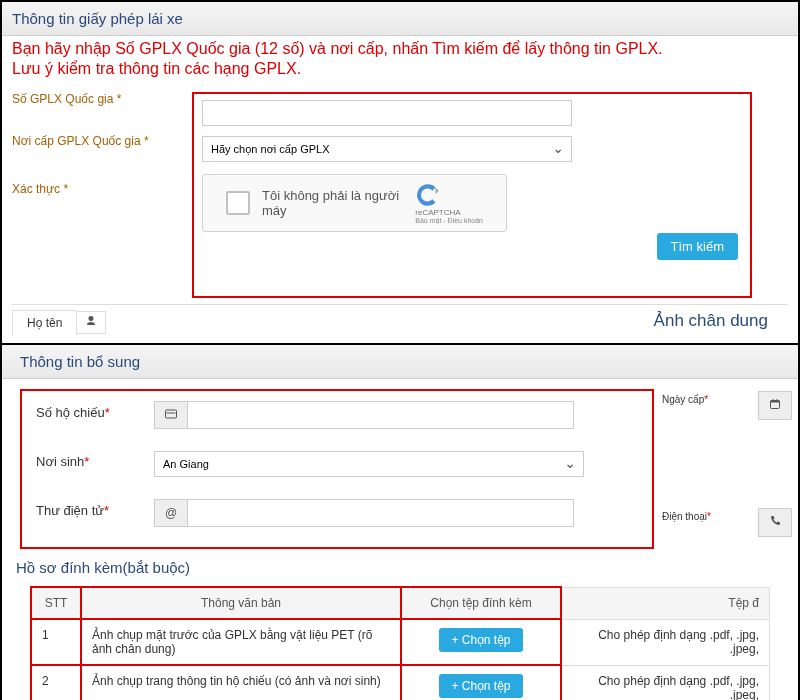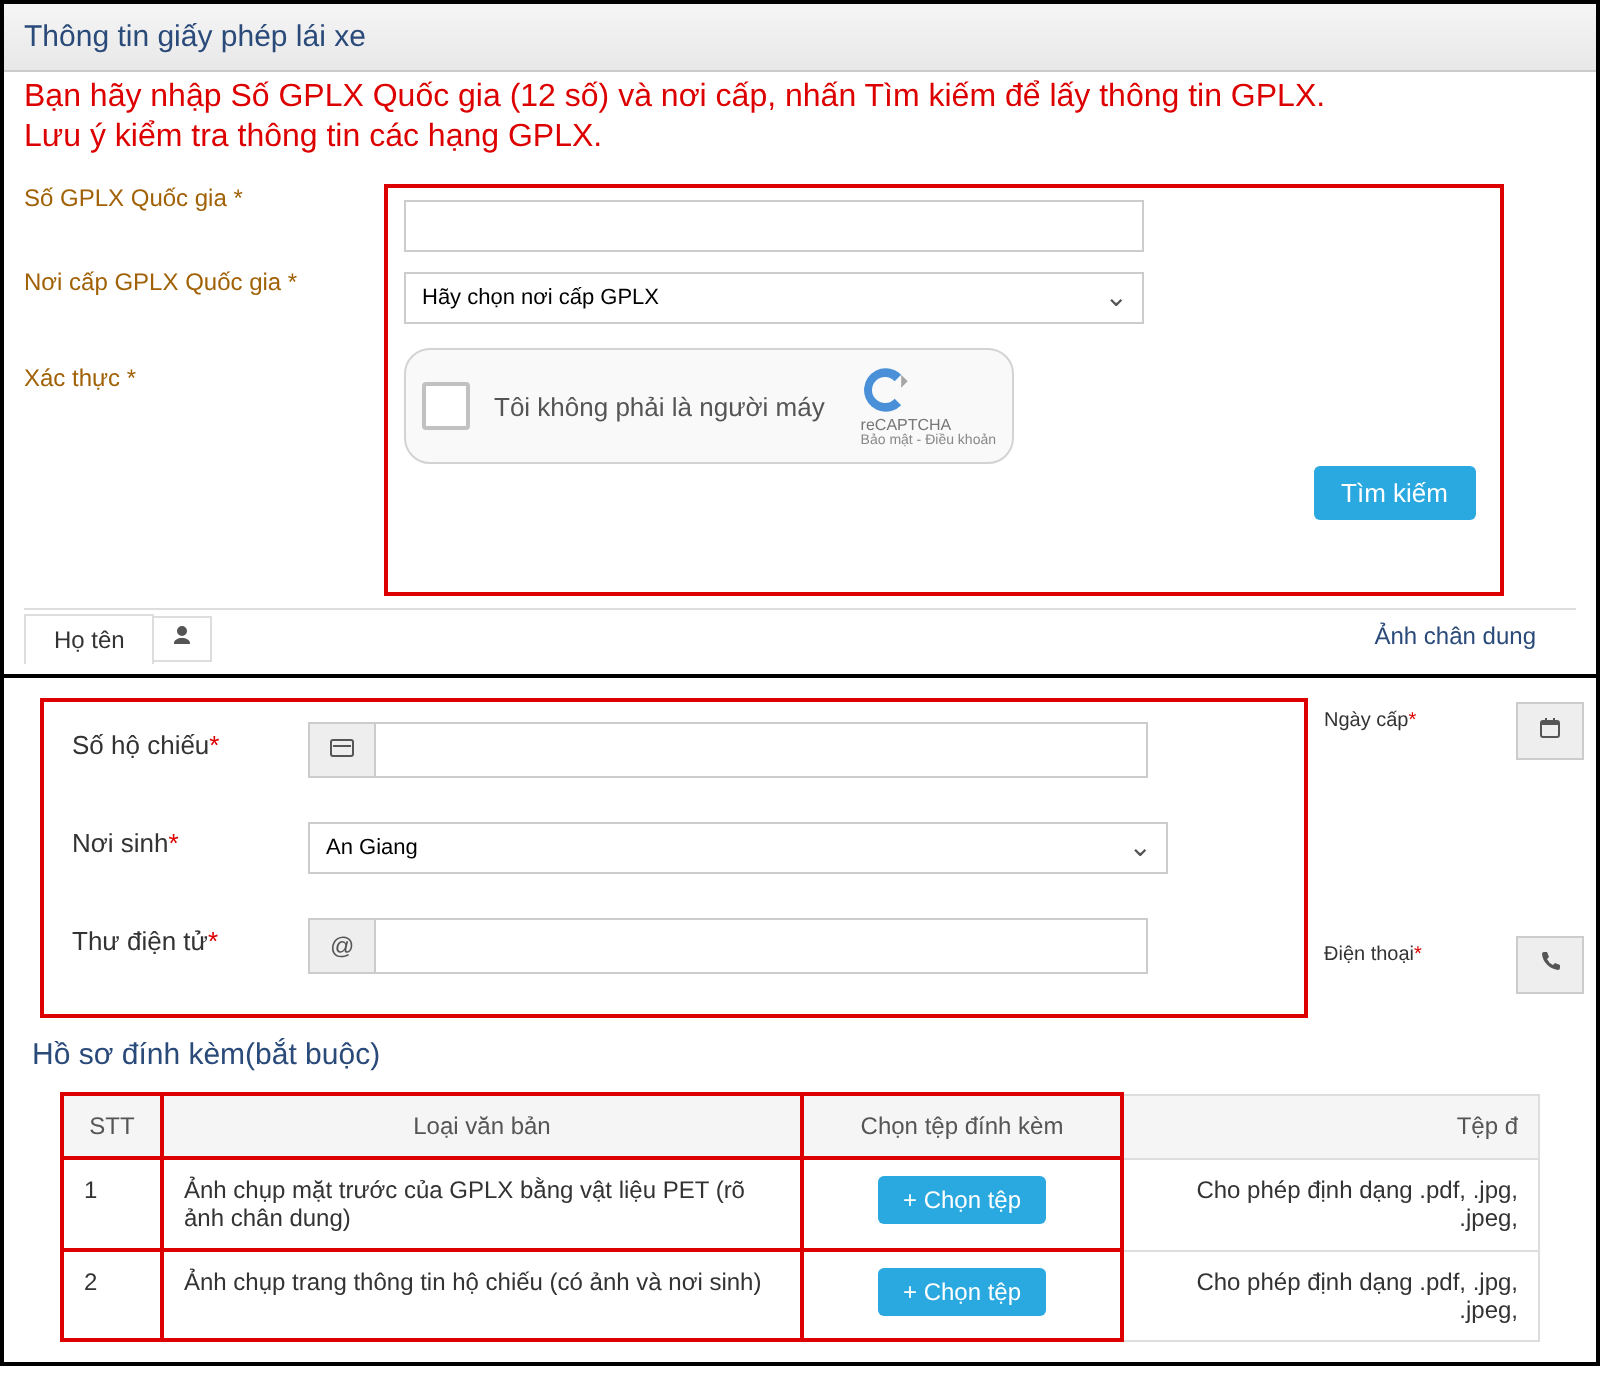--- a/index.html
+++ b/index.html
@@ -18,34 +18,34 @@
 
 .row { display: flex; align-items: center; margin: 6px 0; }
 .lbl { width: 180px; font-size: 12px; color: #a16207; }
 .req { color: #d00; }
 .ctrl { flex: 1; }
 
 .text-input, .select-input { width: 370px; padding: 6px 8px; border: 1px solid #ccc; font-size: 11px; background: #fff; }
 .select-input { appearance: none; background: #fff; }
 .select-wrap { position: relative; display: inline-block; }
 .select-wrap::after { content: "⌄"; position: absolute; right: 8px; top: 4px; font-size: 14px; color: #555; pointer-events: none; }
-.recaptcha { border: 1px solid #d3d3d3; background: #f9f9f9; width: 305px; height: 58px; display: flex; align-items: center; padding: 8px; border-radius: 13px; position: relative; }
+.recaptcha { border: 1px solid #d3d3d3; background: #f9f9f9; width: 305px; height: 58px; display: flex; align-items: center; padding: 23px; border-radius: 3px; position: relative; }
 .recaptcha-check { width: 24px; height: 24px; border: 2px solid #c1c1c1; border-radius: 2px; background: #fff; margin-right: 12px; }
 .recaptcha-text { font-size: 13px; color: #555; flex: 1; }
 .recaptcha-logo { display: flex; flex-direction: column; font-size: 8px; color: #777; }
 .recaptcha-icon { width: 26px; height: 26px; }
 .recaptcha-icon svg { width: 26px; height: 26px; }
 .recaptcha-links { font-size: 7px; color: #888; }
 
 .btn-primary { background: #29a9e0; color: #fff; border: none; padding: 6px 14px; border-radius: 3px; font-size: 13px; cursor: pointer; }
 
 .tabs-row { display: flex; align-items: center; border-top: 1px solid #ddd; margin-top: 6px; }
 .tab-hoten { border: 1px solid #ddd; border-bottom: none; padding: 5px 14px; font-size: 12px; background: #fff; position: relative; top: 1px; }
 .tab-icon-box { border: 1px solid #ddd; padding: 3px 8px; margin-left: -1px; position: relative; top: 1px; background: #fff; font-size: 13px; }
-.tab-right { margin-left: auto; font-size: 12px; color: #2a4a7a; padding: 6px 20px; }
+.tab-right { margin-left: auto; font-size: 17px; color: #2a4a7a; padding: 6px 20px; }
 .col-right { width: 130px; display: flex; flex-direction: column; gap: 40px; padding-top: 2px; }
 .lbl2 { font-size: 13px; color: #333; margin-bottom: 6px; display: inline-block; text-align: right; }
 .input-group { display: flex; }
 .addon { border: 1px solid #ccc; border-right: none; background: #eee; padding: 6px 10px; font-size: 12px; color: #555; }
 .input-group .text-input { flex: 1; width: auto; }
 .field { margin-bottom: 22px; }
 .field-row { display: flex; align-items: center; gap: 18px; }
 .field-row .flabel { width: 100px; }
 .field-row .fctrl { flex: 1; }
 
@@ -116,20 +116,21 @@
         <svg width="12" height="12" viewBox="0 0 24 24">
             <path fill="#555" d="M12 12a5 5 0 1 0-5-5 5 5 0 0 0 5 5zm0 2c-4 0-8 2-8 5v1h16v-1c0-3-4-5-8-5z"></path>
           </svg>
       </div>
       <div class="tab-right">Ảnh chân dung</div>
     </div>
   </div>
 </div>
 
 <div class="panel">
+  <div class="section-header" style="padding-left:18px">Thông tin bổ sung</div>
 
   <div style="padding:10px 6px 0 18px; display:flex;">
     <div class="redbox2" style="flex:1; margin-right:8px;">
       <div class="field-row field">
         <div class="flabel"><span class="lbl2"><span>Số hộ chiếu</span><span class="req">*</span></span></div>
         <div class="fctrl">
           <div class="input-group" style="width:420px;">
             <span class="addon">
               <svg width="12" height="10" viewBox="0 0 24 18">
                   <rect x="1" y="1" width="22" height="16" rx="2" fill="none" stroke="#555" stroke-width="2"></rect>
@@ -182,21 +183,21 @@
       </div>
     </div>
   </div>
 
   <div class="attach-header">Hồ sơ đính kèm(bắt buộc)</div>
   <div class="attach-body">
     <table class="atable">
       <thead>
         <tr>
           <th class="red-th col-stt">STT</th>
-          <th class="red-th col-type">Loại văn bản</th>
+          <th class="red-th col-type">Thông văn bản</th>
           <th class="red-th col-choose">Chọn tệp đính kèm</th>
           <th style="text-align:right">Tệp đ</th>
         </tr>
       </thead>
       <tbody>
         <tr>
           <td class="red-th">1</td>
           <td class="red-th">Ảnh chụp mặt trước của GPLX bằng vật liệu PET (rõ ảnh chân dung)</td>
           <td class="red-th center"><button class="filebtn">Chọn tệp</button></td>
           <td style="text-align:right">Cho phép định dạng .pdf, .jpg, .jpeg,</td>

